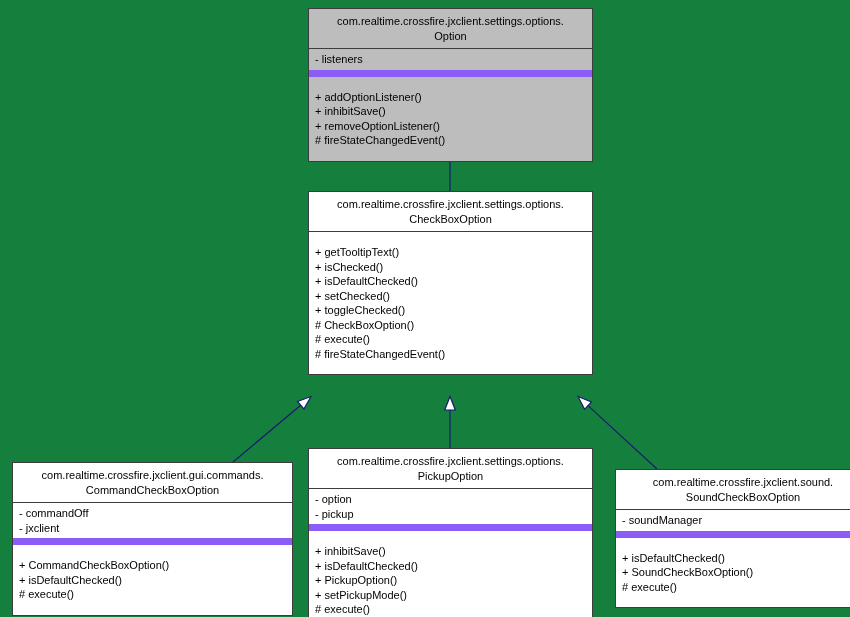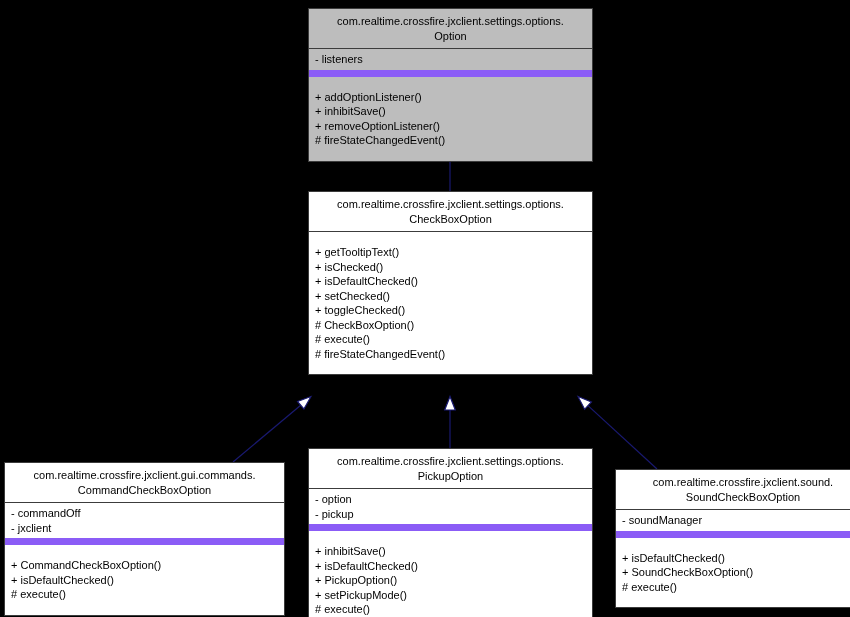--- a/index.html
+++ b/index.html
@@ -4,21 +4,21 @@
 <style>
   html, body {
     margin: 0;
     padding: 0;
     background: #ffffff;
   }
   #canvas {
     position: relative;
     width: 850px;
     height: 617px;
-    background: #000000;
+    background: #15803d;
     overflow: hidden;
     font-family: "Liberation Sans", sans-serif;
     color: #000000;
   }
   .node {
     position: absolute;
     box-sizing: border-box;
     border: 1px solid #3c3c3c;
     background: #ffffff;
     font-size: 11px;
@@ -98,21 +98,21 @@
       <div class="member-line">+ isChecked()</div>
       <div class="member-line">+ isDefaultChecked()</div>
       <div class="member-line">+ setChecked()</div>
       <div class="member-line">+ toggleChecked()</div>
       <div class="member-line"># CheckBoxOption()</div>
       <div class="member-line"># execute()</div>
       <div class="member-line"># fireStateChangedEvent()</div>
     </div>
   </div>
 
-  <div class="node" style="left:4px; top:462px; width:281px;">
+  <div class="node" style="left:12px; top:462px; width:281px;">
     <div class="compartment-title">
       <div class="member-line">com.realtime.crossfire.jxclient.gui.commands.</div>
       <div class="member-line">CommandCheckBoxOption</div>
     </div>
     <div class="compartment-attrs">
       <div class="member-line">- commandOff</div>
       <div class="member-line">- jxclient</div>
     </div>
     <div class="compartment-methods">
       <div class="member-line">+ CommandCheckBoxOption()</div>

